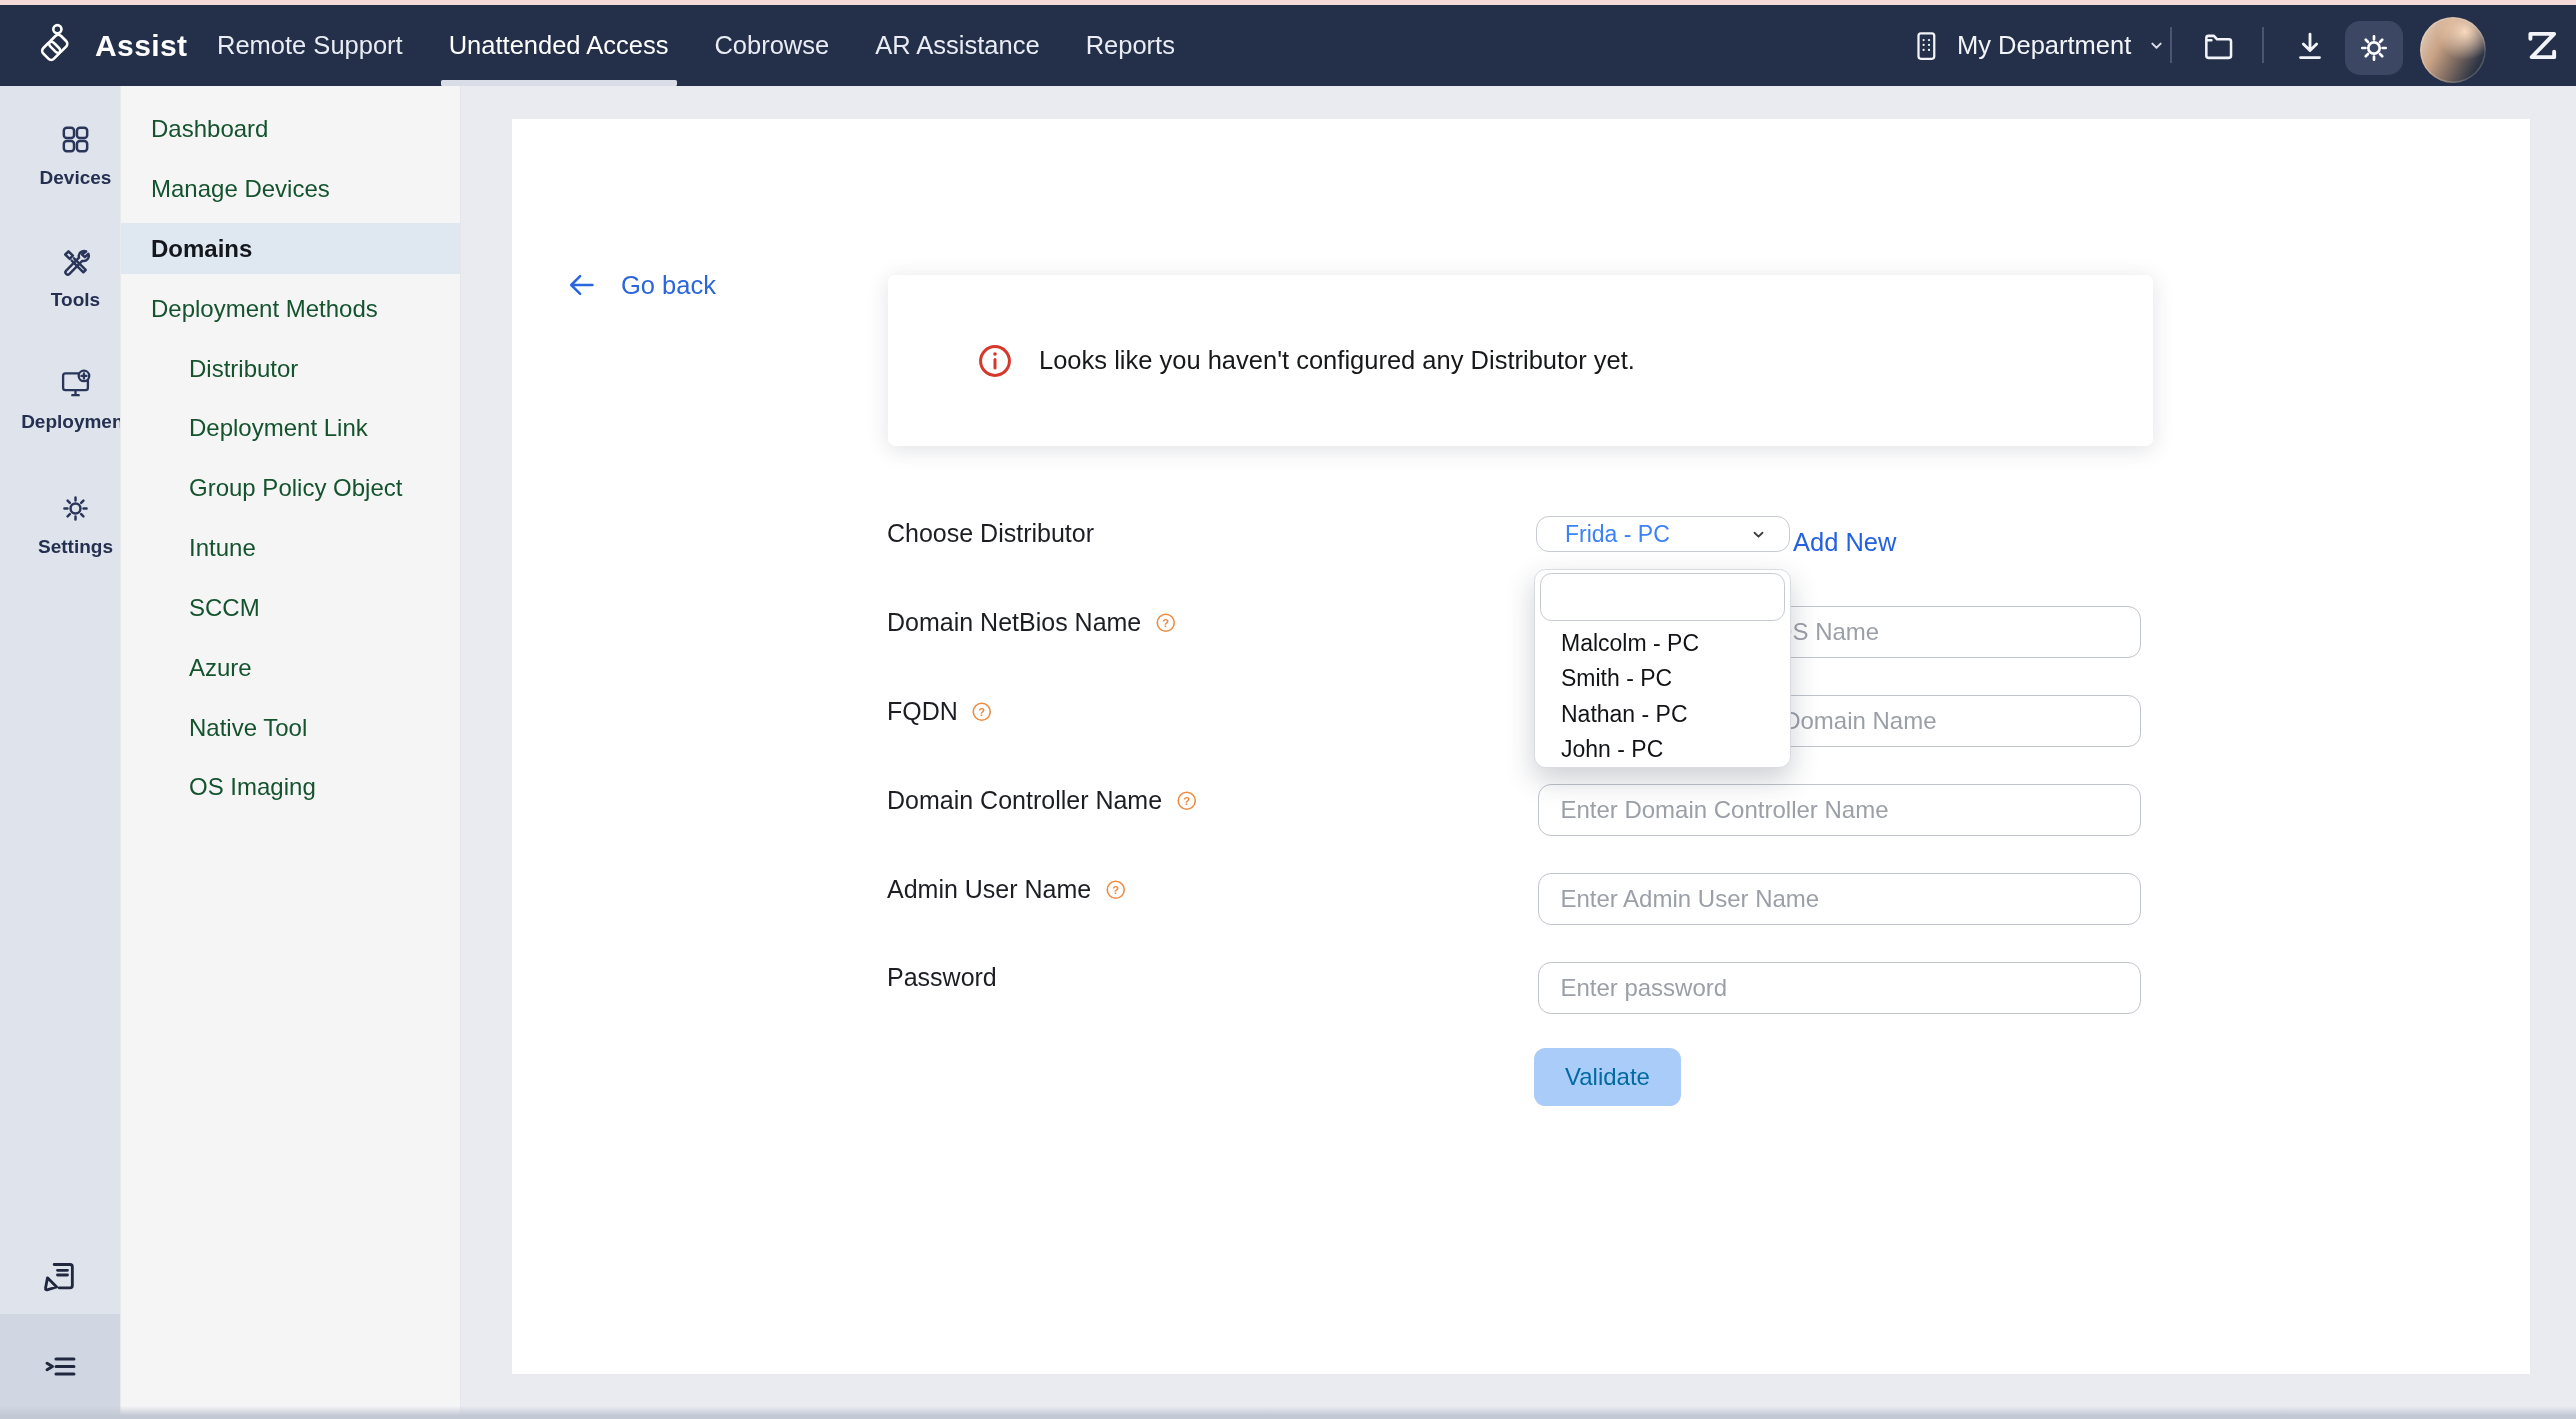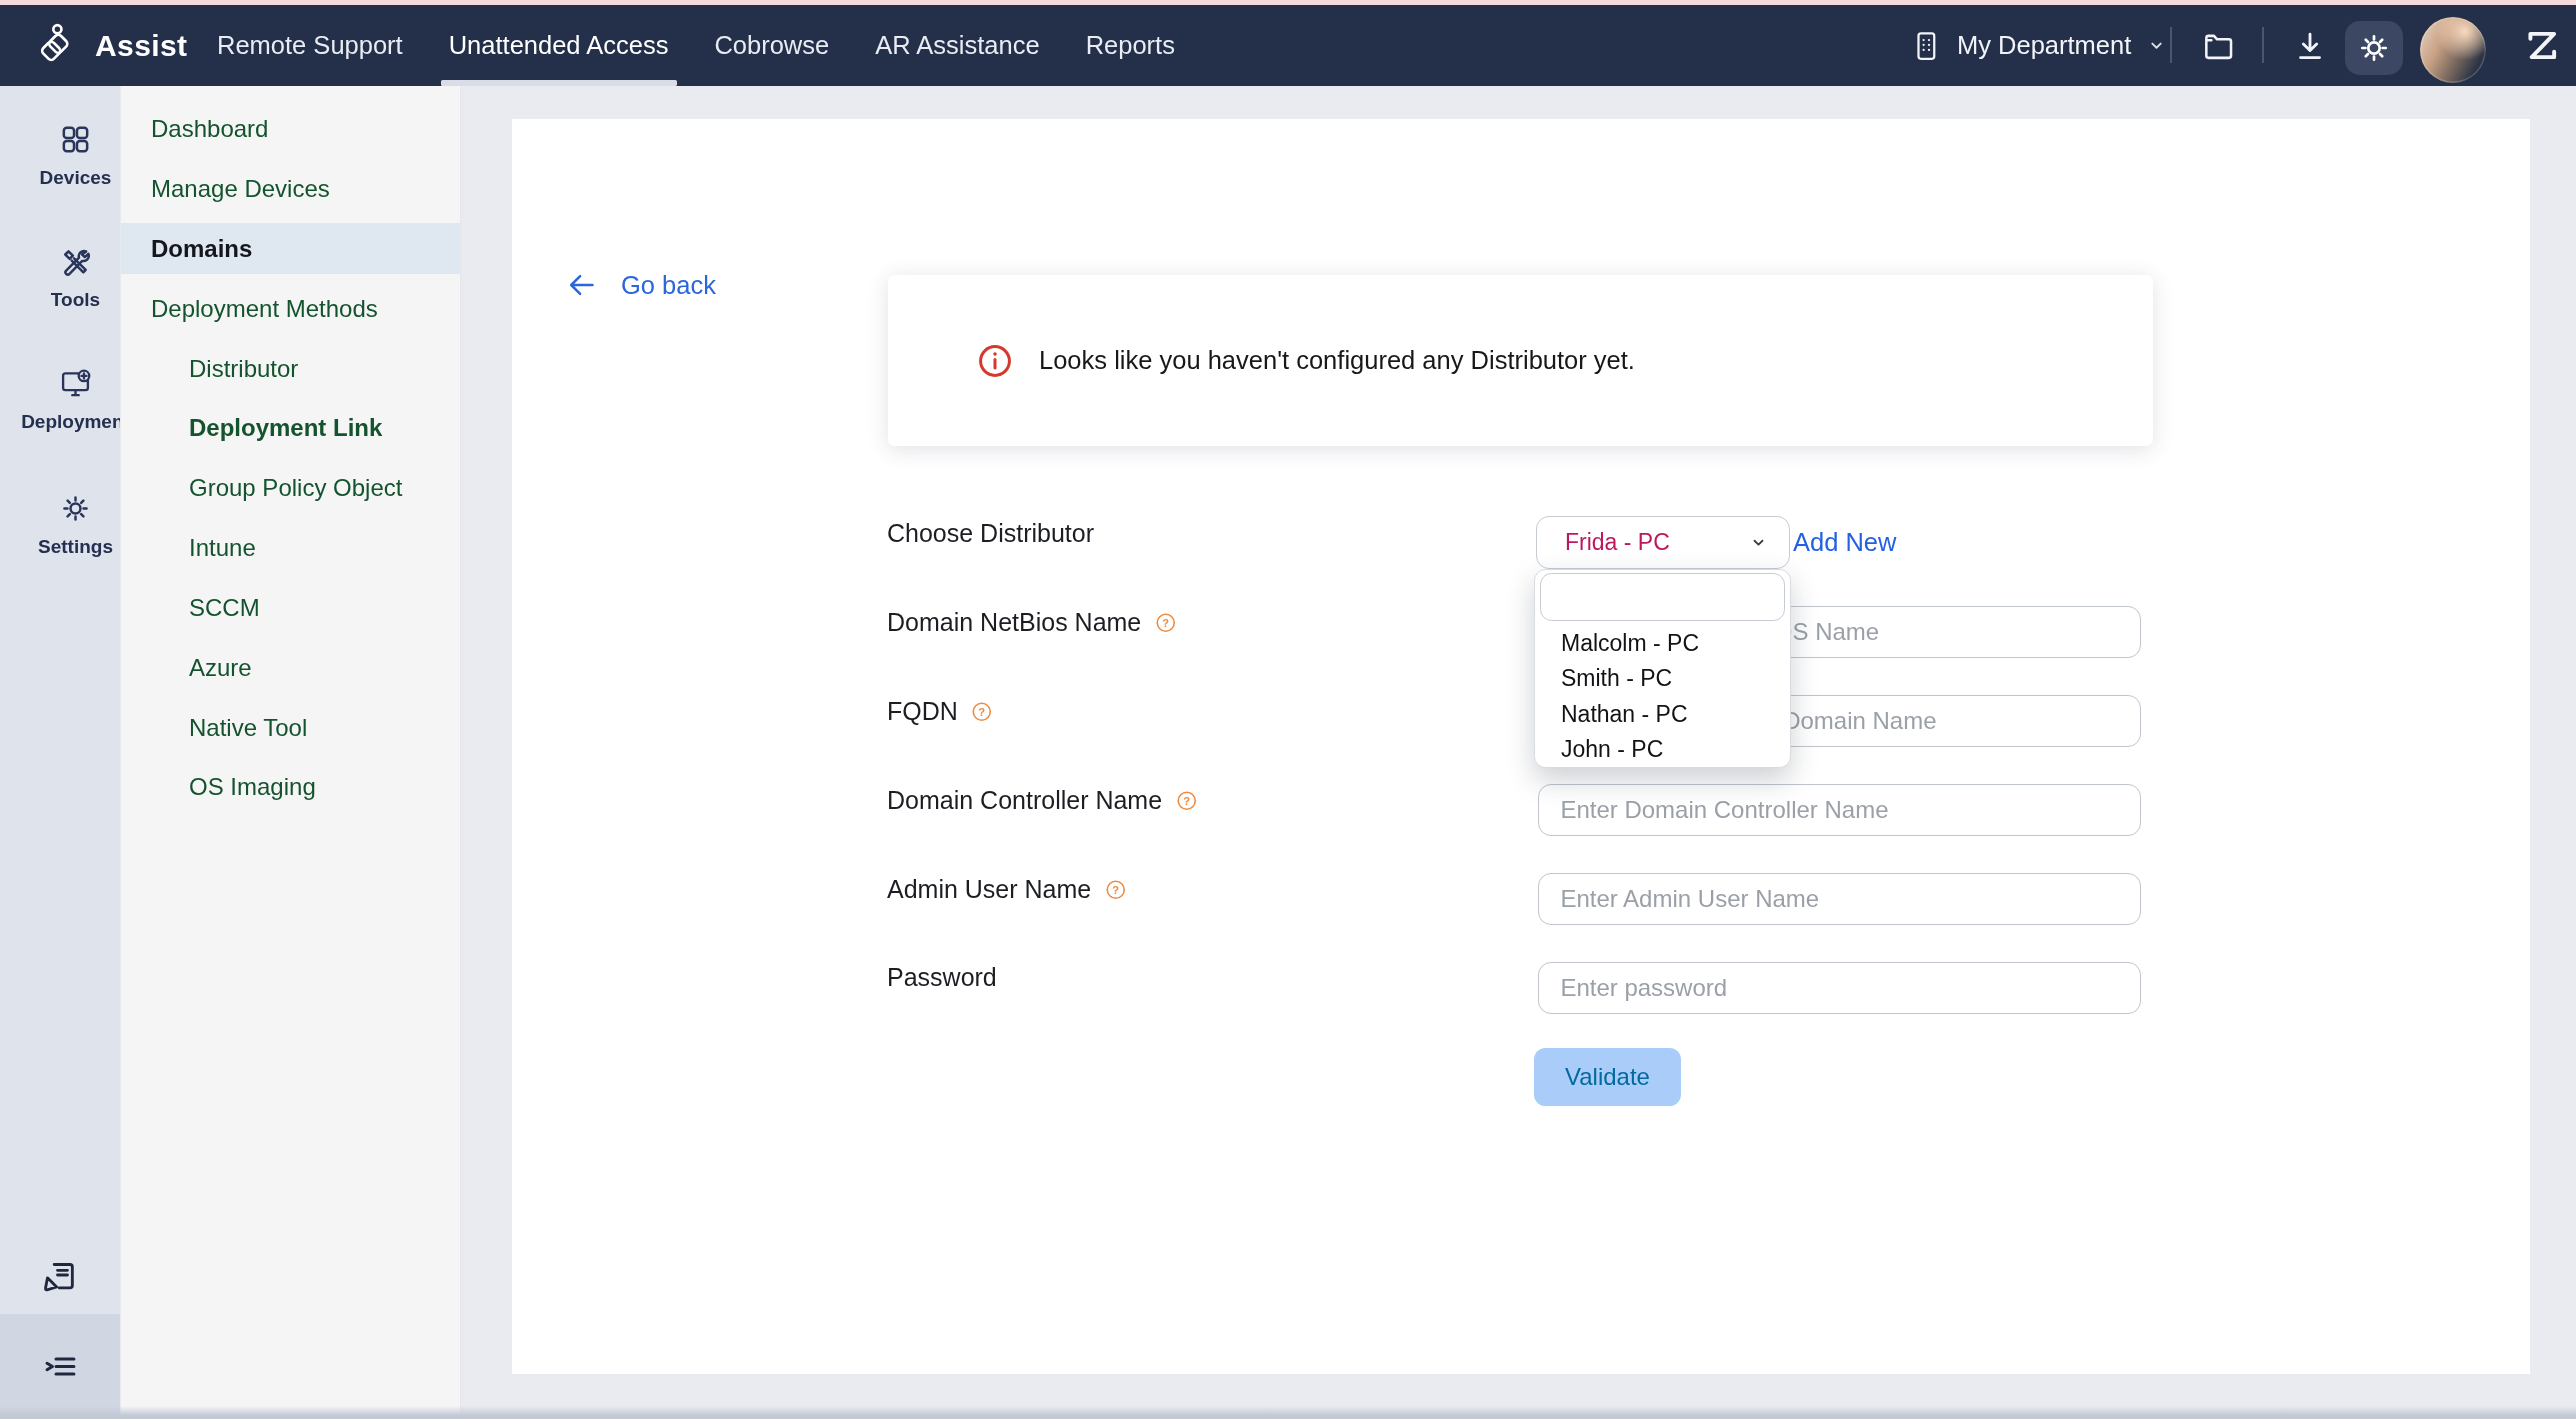--- a/index.html
+++ b/index.html
@@ -40,22 +40,22 @@
 
   
   .main{position:absolute;left:461px;top:86px;right:0;bottom:0;background:#e9ebf0;}
   .panel{position:absolute;left:51px;top:33px;width:2018px;height:1255px;background:#ffffff;}
   .goback{position:absolute;left:53px;top:166px;transform:translateY(-50%);display:flex;align-items:center;gap:23px;color:#2b66dd;font-size:25.5px;cursor:pointer;}
   .alert-card{position:absolute;left:376px;top:156px;width:1265px;height:171px;background:#fff;border-radius:6.6px;
     box-shadow:0 3.3px 21.4px rgba(40,50,80,.14);display:flex;align-items:center;padding-left:88px;gap:25px;}
   .alert-text{font-size:25.5px;color:#17181a;}
   .flabel{position:absolute;left:375px;height:51px;display:flex;align-items:center;gap:11.5px;font-size:25px;color:#1c1e23;}
   .help{flex:0 0 auto;display:flex;}
-  .select{position:absolute;left:1024px;top:397px;width:254px;height:53px;border:1.6px solid #c6cad1;border-radius:13px;background:#fff;
-    display:flex;align-items:center;justify-content:space-between;padding:0 18px 0 28px;font-size:23px;color:#be185d;cursor:pointer;}
+  .select{position:absolute;left:1024px;top:397px;width:254px;height:36px;border:1.6px solid #c6cad1;border-radius:13px;background:#fff;
+    display:flex;align-items:center;justify-content:space-between;padding:0 18px 0 28px;font-size:23px;color:#3b82f6;cursor:pointer;}
   .addnew{position:absolute;left:1281px;top:397px;height:53px;display:flex;align-items:center;color:#2461e0;font-size:25.5px;font-weight:500;cursor:pointer;}
   .tinput{position:absolute;left:1026px;width:603px;height:52px;border:1.6px solid #c0c4cb;border-radius:13px;background:#fff;
     padding:0 21.4px;font-size:24px;color:#17181a;outline:none;}
   .tinput::placeholder{color:#9ba0a8;}
   .dropdown{position:absolute;left:1022px;top:450px;width:257px;height:199px;background:#fff;border:0.8px solid #d8dbe0;border-radius:11.5px;
     box-shadow:0 11.5px 28px rgba(30,40,60,.22);z-index:5;}
   .dd-search{position:absolute;left:5px;top:3.3px;width:245px;height:48px;border:1.6px solid #c6cad1;border-radius:11.5px;padding:0 16.5px;font-size:23px;outline:none;background:#fff;}
   .dd-option{position:absolute;left:0;width:100%;height:35px;display:flex;align-items:center;padding-left:26px;font-size:23px;color:#121316;cursor:pointer;}
   .validate-btn{position:absolute;left:1022px;top:929px;width:147px;height:58px;background:#a9cdf8;color:#0369a1;border:none;border-radius:11.5px;
     font-size:24px;display:flex;align-items:center;justify-content:center;cursor:default;}
@@ -208,21 +208,21 @@
       </span>
     </div>
   </div>
 
   <div class="sidebar">
     <div class="side-item" style="top:17.3px;">Dashboard</div>
     <div class="side-item" style="top:77px;">Manage Devices</div>
     <div class="side-item active" style="top:137px;">Domains</div>
     <div class="side-item" style="top:197px;">Deployment Methods</div>
     <div class="side-item sub" style="top:257px;">Distributor</div>
-    <div class="side-item sub" style="top:316px;font-weight:bold;">Deployment Link</div>
+    <div class="side-item sub" style="top:316px;">Deployment Link</div>
     <div class="side-item sub" style="top:376px;">Group Policy Object</div>
     <div class="side-item sub" style="top:436px;">Intune</div>
     <div class="side-item sub" style="top:496px;">SCCM</div>
     <div class="side-item sub" style="top:556px;">Azure</div>
     <div class="side-item sub" style="top:616px;">Native Tool</div>
     <div class="side-item sub" style="top:675px;">OS Imaging</div>
   </div>
 
   <div class="main">
     <div class="panel">

